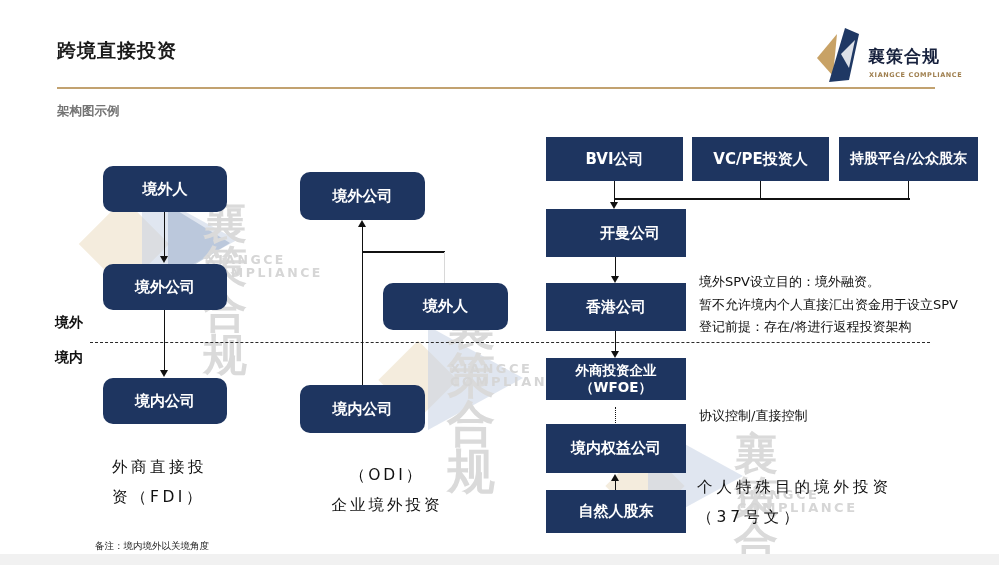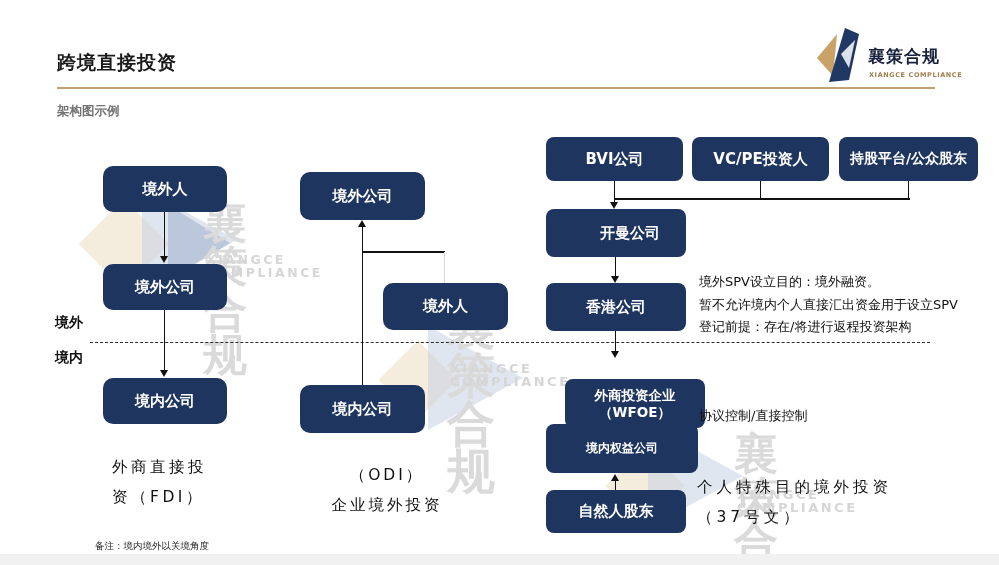--- a/index.html
+++ b/index.html
@@ -4,21 +4,21 @@
 <style>
   * { margin:0; padding:0; box-sizing:border-box; }
   html,body { width:999px; height:565px; }
   body {
     font-family:"DejaVu Sans","Liberation Sans",sans-serif;
     background:#ffffff; position:relative; overflow:hidden;
   }
   .abs { position:absolute; }
 
   
-  .title { left:57px; top:50px; font-size:19px; font-weight:bold; color:#1a1a1a; letter-spacing:1px; z-index:3; }
+  .title { left:57px; top:38px; font-size:19px; font-weight:bold; color:#1a1a1a; letter-spacing:1px; z-index:3; }
   .title-rule { left:57px; top:87px; width:878px; height:2px; background:#c2a270; z-index:3; }
   .subtitle { left:57px; top:103px; font-size:12.5px; font-weight:bold; color:#737373; z-index:3; }
 
   
   .logo { left:815px; top:24px; width:170px; height:66px; z-index:3; }
   .logo svg { position:absolute; left:0; top:0; }
   .logo-name { position:absolute; left:53px; top:21px; font-size:17px; font-weight:bold; color:#17213d; letter-spacing:1px; }
   .logo-sub { position:absolute; left:54px; top:47px; font-size:6.5px; font-weight:bold; color:#a08050; letter-spacing:0.6px; }
 
   
@@ -30,21 +30,21 @@
   .tri-blue { width:0; height:0; border-top:52px solid transparent; border-bottom:52px solid transparent; border-left:95px solid #c6d1e4; }
   .tri-blue2 { width:0; height:0; border-top:38px solid transparent; border-bottom:38px solid transparent; border-left:62px solid #8fa3c4; opacity:.45; }
 
   
   .nbox {
     position:absolute; background:#1e3560; color:#ffffff; font-weight:bold;
     display:flex; align-items:center; justify-content:center; text-align:center;
     z-index:2; line-height:1.25;
   }
   .r10 { border-radius:10px; }
-  .r8 { border-radius:8px; }
+  .r8 { border-radius:0; }
 
   
   .vline { position:absolute; width:0; border-left:1.5px solid #111; z-index:1; }
   .vdot  { position:absolute; width:0; border-left:1.5px dotted #111; z-index:1; }
   .hline { position:absolute; height:1.5px; background:#111; z-index:1; }
   .hlight{ position:absolute; width:0; border-left:1px solid #d8d8d8; z-index:1; }
   .head-down { position:absolute; width:0; height:0; border-left:4.5px solid transparent; border-right:4.5px solid transparent; border-top:7px solid #111; z-index:1; }
   .head-up   { position:absolute; width:0; height:0; border-left:4.5px solid transparent; border-right:4.5px solid transparent; border-bottom:7px solid #111; z-index:1; }
 
   .boundary { position:absolute; left:90px; top:342px; width:840px; height:0; border-top:1.5px dashed #2a2a2a; z-index:1; }
@@ -134,27 +134,27 @@
 <div class="head-down" style="left:610px; top:202px;"></div>
 
 <div class="nbox r8" style="left:546px; top:209px; width:140px; height:48px; font-size:15px;padding-left:28px;">开曼公司</div>
 <div class="vline" style="left:615px; top:257px; height:20px;"></div>
 <div class="head-down" style="left:611px; top:276px;"></div>
 
 <div class="nbox r8" style="left:546px; top:283px; width:140px; height:48px; font-size:15px;">香港公司</div>
 <div class="vline" style="left:615px; top:331px; height:21px;"></div>
 <div class="head-down" style="left:611px; top:351px;"></div>
 
-<div class="nbox r8" style="left:565px; top:358px; width:140px; height:49px; font-size:13.5px; flex-direction:column;margin-top:21px;">
+<div class="nbox r8" style="left:546px; top:358px; width:140px; height:42px; font-size:13.5px; flex-direction:column;">
   <div>外商投资企业</div>
   <div>（WFOE）</div>
 </div>
 <div class="vdot" style="left:615px; top:407px; height:16px;"></div>
 
-<div class="nbox r8" style="left:546px; top:424px; width:152px; height:49px; font-size:12px;">境内权益公司</div>
+<div class="nbox r8" style="left:546px; top:424px; width:140px; height:49px; font-size:15px;">境内权益公司</div>
 <div class="head-up" style="left:611px; top:474px;"></div>
 <div class="vline" style="left:615px; top:480px; height:10px;"></div>
 
 <div class="nbox r8" style="left:546px; top:490px; width:140px; height:43px; font-size:15px;">自然人股东</div>
 
 <div class="note" style="left:699px; top:271px;">
   <div>境外SPV设立目的：境外融资。</div>
   <div>暂不允许境内个人直接汇出资金用于设立SPV</div>
   <div>登记前提：存在/将进行返程投资架构</div>
 </div>

